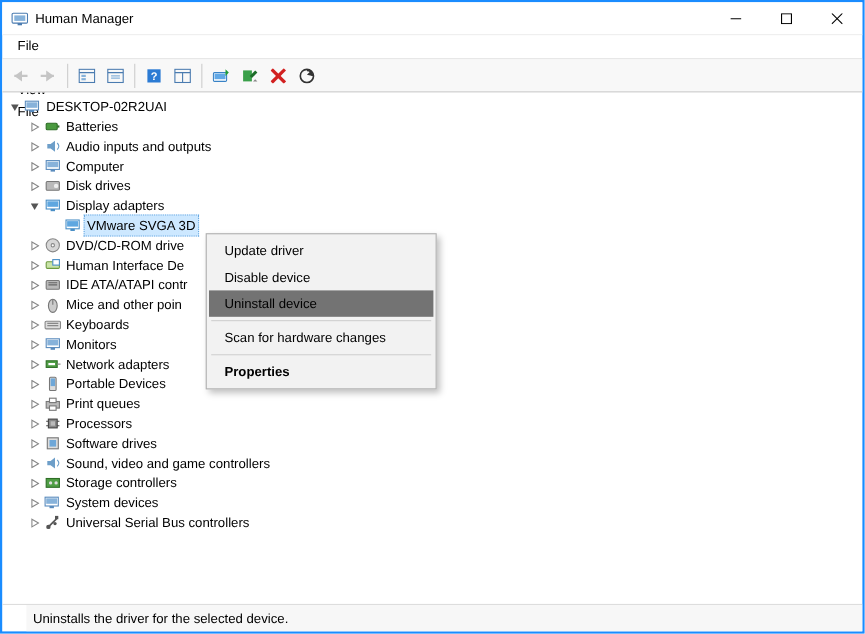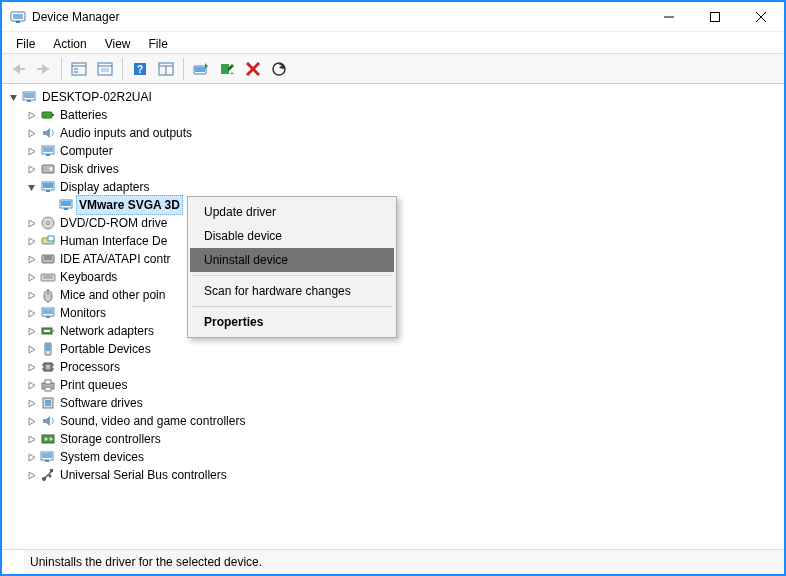--- a/index.html
+++ b/index.html
@@ -23,24 +23,25 @@
     background: #fff;
     border-bottom: 1px solid #eee;
   }
   .titlebar .appicon { width:16px; height:16px; margin-right:6px; display:flex; align-items:center; justify-content:center; }
   .titlebar .title { flex: 0 0 auto; }
   .titlebar .spacer { flex: 1; }
   .winbtn { width:46px; height:30px; display:flex; align-items:center; justify-content:center; }
   .menubar {
     height: 22px;
     display: flex;
-    align-items: flex-end;
+    align-items: flex-start;
     padding: 0 6px;
     gap: 2px;
     border-bottom: 1px solid #ddd;
+    flex-direction: column;
   }
   .menuitem { padding: 2px 8px; }
   .toolbar {
     height: 30px;
     display: flex;
     align-items: center;
     padding: 2px 4px;
     gap: 2px;
     border-bottom: 1px solid #ccc;
     background: #f8f8f8;
@@ -69,25 +70,24 @@
   }
   .twisty { width:14px; height:14px; margin-right:2px; display:flex; align-items:center; justify-content:center; color:#666; font-size:10px; }
   .twisty.blank { visibility:hidden; }
   .devicon { width:16px; height:16px; margin-right:4px; display:flex; align-items:center; justify-content:center; flex-shrink:0; }
   .label { }
   .selected .label {
     background: #cde8ff;
     border: 1px dotted #6aa9e0;
     padding: 0 2px;
     margin-left:-2px;
-    font-weight:bold;
   }
   .contextmenu {
     position:absolute;
-    left: 185px; top: 112px;
+    left: 185px; top: 128px;
     width: 210px;
     background:#f2f2f2;
     border: 1px solid #b0b0b0;
     box-shadow: 3px 3px 6px rgba(0,0,0,0.25);
     padding: 3px 2px;
     font-size:12px;
   }
   .cmitem {
     padding: 5px 14px;
   }
@@ -107,21 +107,21 @@
 <body>
 
 <div class="titlebar">
   <span class="appicon">
     <svg width="16" height="16" viewBox="0 0 16 16">
         <rect x="1" y="3" width="14" height="9" rx="1" fill="#fff" stroke="#4a7bb0"></rect>
         <rect x="3" y="5" width="10" height="5" fill="#87b2da"></rect>
         <rect x="6" y="12" width="4" height="2" fill="#4a7bb0"></rect>
       </svg>
   </span>
-  <span class="title">Device Manager</span>
+  <span class="title">Human Manager</span>
   <span class="spacer"></span>
   <div class="winbtn">
     <svg width="10" height="10">
         <line x1="0" y1="5" x2="10" y2="5" stroke="#000" stroke-width="1"></line>
       </svg>
   </div>
   <div class="winbtn">
     <svg width="10" height="10">
         <rect x="0.5" y="0.5" width="9" height="9" fill="none" stroke="#000" stroke-width="1"></rect>
       </svg>
@@ -382,53 +382,53 @@
           </li>
         <li>
             <div class="row">
           <span class="twisty">
                 <svg width="9" height="9">
                   <path d="M2 1 L8 4.5 L2 8 Z" fill="none" stroke="#888"></path>
                 </svg>
               </span>
           <span class="devicon">
                 <svg width="16" height="16">
+                  <ellipse cx="8" cy="9" rx="4" ry="6" fill="#ccc" stroke="#777"></ellipse>
+                  <line x1="8" y1="3" x2="8" y2="8" stroke="#777"></line>
+                </svg>
+              </span>
+          <span class="label">Mice and other poin</span>
+        </div>
+          </li>
+        <li>
+            <div class="row">
+          <span class="twisty">
+                <svg width="9" height="9">
+                  <path d="M2 1 L8 4.5 L2 8 Z" fill="none" stroke="#888"></path>
+                </svg>
+              </span>
+          <span class="devicon">
+                <svg width="16" height="16">
                   <rect x="1" y="5" width="14" height="7" rx="1" fill="#ddd" stroke="#888"></rect>
                   <line x1="3" y1="7" x2="13" y2="7" stroke="#888"></line>
                   <line x1="3" y1="9" x2="13" y2="9" stroke="#888"></line>
                 </svg>
               </span>
           <span class="label">Keyboards</span>
         </div>
           </li>
         <li>
             <div class="row">
           <span class="twisty">
                 <svg width="9" height="9">
                   <path d="M2 1 L8 4.5 L2 8 Z" fill="none" stroke="#888"></path>
                 </svg>
               </span>
           <span class="devicon">
                 <svg width="16" height="16">
-                  <ellipse cx="8" cy="9" rx="4" ry="6" fill="#ccc" stroke="#777"></ellipse>
-                  <line x1="8" y1="3" x2="8" y2="8" stroke="#777"></line>
-                </svg>
-              </span>
-          <span class="label">Mice and other poin</span>
-        </div>
-          </li>
-        <li>
-            <div class="row">
-          <span class="twisty">
-                <svg width="9" height="9">
-                  <path d="M2 1 L8 4.5 L2 8 Z" fill="none" stroke="#888"></path>
-                </svg>
-              </span>
-          <span class="devicon">
-                <svg width="16" height="16">
                   <rect x="2" y="3" width="12" height="8" fill="#fff" stroke="#5a8bbd"></rect>
                   <rect x="3" y="4" width="10" height="5" fill="#87b2da"></rect>
                   <rect x="6" y="11" width="4" height="2" fill="#5a8bbd"></rect>
                 </svg>
               </span>
           <span class="label">Monitors</span>
         </div>
           </li>
         <li>
             <div class="row">
@@ -454,57 +454,57 @@
                   <path d="M2 1 L8 4.5 L2 8 Z" fill="none" stroke="#888"></path>
                 </svg>
               </span>
           <span class="devicon">
                 <svg width="16" height="16">
                   <rect x="5" y="2" width="6" height="12" rx="1" fill="#ddd" stroke="#777"></rect>
                   <rect x="6" y="3" width="4" height="7" fill="#6ea7d8"></rect>
                 </svg>
               </span>
           <span class="label">Portable Devices</span>
+        </div>
+          </li>
+        <li>
+            <div class="row">
+          <span class="twisty">
+                <svg width="9" height="9">
+                  <path d="M2 1 L8 4.5 L2 8 Z" fill="none" stroke="#888"></path>
+                </svg>
+              </span>
+          <span class="devicon">
+                <svg width="16" height="16">
+                  <rect x="2" y="6" width="12" height="6" fill="#bbb" stroke="#777"></rect>
+                  <rect x="5" y="3" width="6" height="4" fill="#fff" stroke="#777"></rect>
+                  <rect x="5" y="10" width="6" height="4" fill="#fff" stroke="#777"></rect>
+                </svg>
+              </span>
+          <span class="label">Print queues</span>
         </div>
           </li>
         <li>
             <div class="row">
           <span class="twisty">
                 <svg width="9" height="9">
                   <path d="M2 1 L8 4.5 L2 8 Z" fill="none" stroke="#888"></path>
                 </svg>
               </span>
           <span class="devicon">
                 <svg width="16" height="16">
                   <rect x="4" y="4" width="8" height="8" fill="#888" stroke="#444"></rect>
                   <rect x="6" y="6" width="4" height="4" fill="#bbb"></rect>
                   <line x1="2" y1="6" x2="4" y2="6" stroke="#444"></line>
                   <line x1="2" y1="10" x2="4" y2="10" stroke="#444"></line>
                   <line x1="12" y1="6" x2="14" y2="6" stroke="#444"></line>
                   <line x1="12" y1="10" x2="14" y2="10" stroke="#444"></line>
                 </svg>
               </span>
           <span class="label">Processors</span>
-        </div>
-          </li>
-        <li>
-            <div class="row">
-          <span class="twisty">
-                <svg width="9" height="9">
-                  <path d="M2 1 L8 4.5 L2 8 Z" fill="none" stroke="#888"></path>
-                </svg>
-              </span>
-          <span class="devicon">
-                <svg width="16" height="16">
-                  <rect x="2" y="6" width="12" height="6" fill="#bbb" stroke="#777"></rect>
-                  <rect x="5" y="3" width="6" height="4" fill="#fff" stroke="#777"></rect>
-                  <rect x="5" y="10" width="6" height="4" fill="#fff" stroke="#777"></rect>
-                </svg>
-              </span>
-          <span class="label">Print queues</span>
         </div>
           </li>
         <li>
             <div class="row">
           <span class="twisty">
                 <svg width="9" height="9">
                   <path d="M2 1 L8 4.5 L2 8 Z" fill="none" stroke="#888"></path>
                 </svg>
               </span>
           <span class="devicon">

